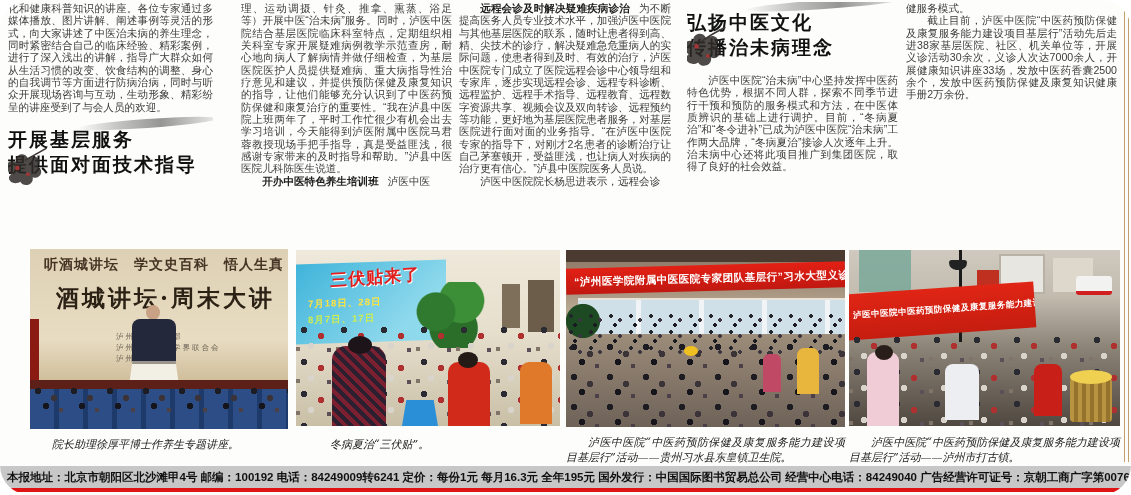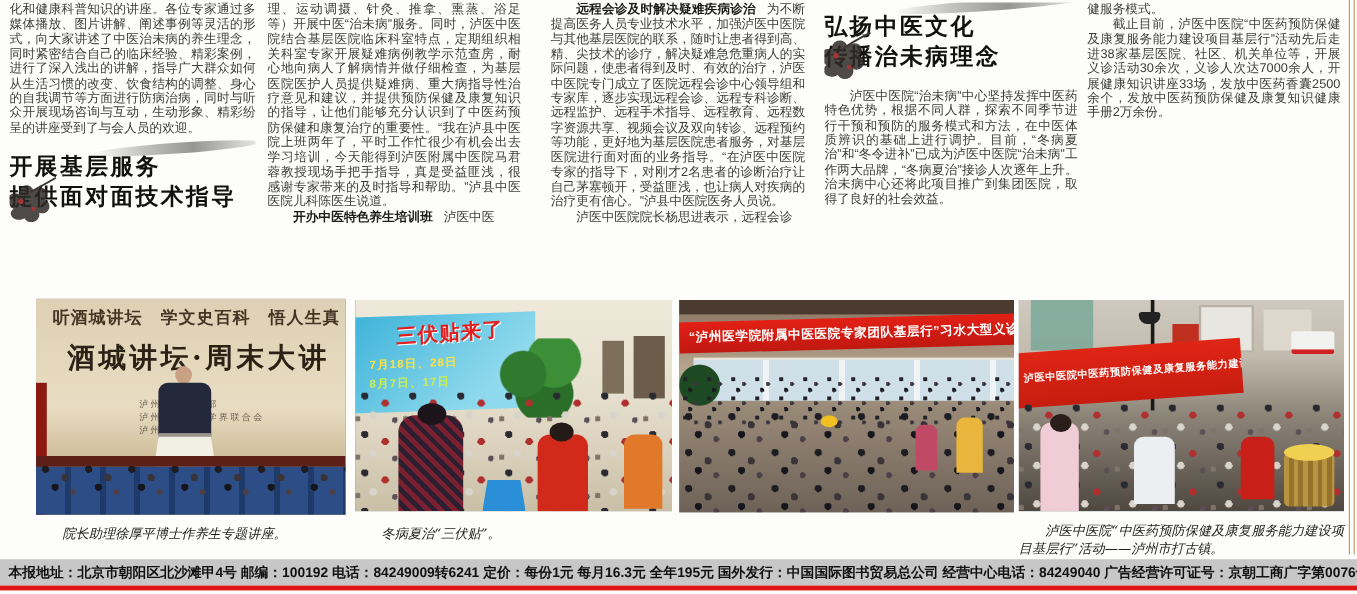--- a/index.html
+++ b/index.html
@@ -1,26 +1,26 @@
 <!DOCTYPE html>
 <html><head>
 <meta charset="utf-8">
 <style>
   html,body{margin:0;padding:0;background:#ffffff;}
   #page{position:relative;width:1131px;height:495px;background:#fdfdfb;overflow:hidden;
-        font-family:"Liberation Sans",sans-serif;color:#3a3a3a;}
+        font-family:"Liberation Sans",sans-serif;color:#3a3a3a;border-radius:30px;}
   
   .col{position:absolute;top:2px;height:246px;overflow:hidden;font-size:10.6px;line-height:12.35px;
        text-align:justify;color:#3c3c3c;}
   .col p{margin:0;}
   .indent{text-indent:2em;}
   .runin{font-weight:bold;color:#1c1c1c;}
   .runin-gap{display:inline-block;width:9px;}
   #col1{left:8px;width:205px;}
-  #col2{left:223px;width:211px;}
+  #col2{left:241px;width:211px;}
   #col3{left:459px;width:212px;}
   #col4{left:687px;width:211px;}
   #col5{left:906px;width:211px;}
   
   .headline{position:relative;text-align:left;font-weight:bold;color:#111;
             font-size:19px;line-height:25px;letter-spacing:2px;padding:6px 0 8px 0;margin:8px 0 6px 0;}
   .headline .swoosh{position:absolute;height:9px;border-radius:50%;opacity:.8;
      background:linear-gradient(90deg,rgba(160,160,160,0) 0%,rgba(120,120,120,.55) 30%,rgba(80,80,80,.75) 60%,rgba(160,160,160,.25) 100%);
      transform:rotate(-4deg);}
   .headline svg{position:absolute;}
@@ -137,34 +137,35 @@
     </div>
     <div class="abs" style="left:116px;top:32px;width:80px;height:66px;background:radial-gradient(circle at 30% 45%,#2f7a2f 0 28%,transparent 30%),radial-gradient(circle at 62% 28%,#3c8f36 0 32%,transparent 34%),radial-gradient(circle at 52% 70%,#2a6e2a 0 38%,transparent 40%);"></div>
     <div class="abs crowd-mixed" style="left:0;bottom:0;width:100%;height:102px;"></div>
     <div class="abs" style="left:36px;bottom:0;width:54px;height:80px;border-radius:14px 14px 0 0;background:repeating-linear-gradient(45deg,#7a2030 0 4px,#2c2030 4px 8px);"></div>
     <div class="abs" style="left:52px;bottom:72px;width:24px;height:18px;border-radius:50%;background:#1c1418;"></div>
     <div class="abs" style="left:152px;bottom:0;width:42px;height:64px;border-radius:10px 10px 0 0;background:#d22a1a;"></div>
     <div class="abs" style="left:162px;bottom:58px;width:20px;height:16px;border-radius:50%;background:#241a16;"></div>
     <div class="abs" style="right:8px;bottom:2px;width:32px;height:62px;border-radius:9px 9px 0 0;background:#e07a2a;"></div>
     <div class="abs" style="left:106px;bottom:0;width:36px;height:26px;background:#2b8fd8;clip-path:polygon(12% 0,88% 0,100% 100%,0 100%);"></div>
   </div>
-  <div class="caption" style="left:296px;top:437px;width:264px;">冬病夏治“三伏贴”。</div>
+  <div class="caption" style="left:308px;top:437px;width:264px;">冬病夏治“三伏贴”。</div>
 
   <div class="photo" style="left:566px;top:250px;width:279px;height:177px;">
     <div class="abs" style="inset:0;background:linear-gradient(180deg,#8a7463 0%,#a08b77 18%,#b8a892 34%,#9a8a78 50%,#6e6258 100%);"></div>
     <div class="abs" style="left:0;top:0;width:100%;height:12px;background:#4a3a30;"></div>
     <div class="abs" style="left:0;top:15px;width:100%;height:26px;background:linear-gradient(#e32015,#c01810);transform:rotate(-1.5deg);color:#fff;font-weight:bold;font-size:10.5px;line-height:26px;padding-left:8px;white-space:nowrap;overflow:hidden;letter-spacing:.5px;box-sizing:border-box;">“泸州医学院附属中医医院专家团队基层行”习水大型义诊活动</div>
     <div class="abs" style="left:12px;top:48px;right:0;height:34px;background:repeating-linear-gradient(90deg,#cfe0e8 0 58px,#f0f4f6 58px 63px);border-top:2px solid #e8e4da;"></div>
     <div class="abs" style="left:0;top:46px;width:34px;height:50px;background:radial-gradient(circle at 50% 50%,#1d4a22 0 55%,transparent 58%);"></div>
     <div class="abs crowd-far" style="left:0;top:62px;width:100%;height:42px;"></div>
     <div class="abs crowd-dark" style="left:0;bottom:0;width:100%;height:86px;"></div>
     <div class="abs" style="left:118px;top:96px;width:14px;height:10px;border-radius:50%;background:#f0c020;"></div>
     <div class="abs" style="right:26px;top:98px;width:22px;height:46px;border-radius:7px 7px 0 0;background:#e8b63c;"></div>
     <div class="abs" style="right:64px;top:104px;width:18px;height:38px;border-radius:6px 6px 0 0;background:#c04a66;"></div>
   </div>
+  <div class="caption" style="left:566px;top:435px;width:279px;">泸医中医院“中医药预防保健及康复服务能力建设项目基层行”活动——贵州习水县东皇镇卫生院。</div>
 
   <div class="photo" style="left:849px;top:250px;width:271px;height:176px;">
     <div class="abs" style="inset:0;background:linear-gradient(180deg,#cfc9bf 0%,#c2bbae 26%,#8d8478 55%,#4f4840 100%);"></div>
     <div class="abs" style="left:10px;top:0;width:52px;height:42px;background:#7aa89a;opacity:.85;"></div>
     <div class="abs" style="left:150px;top:4px;width:46px;height:40px;background:#e8e6e0;border:2px solid #b8b2a6;box-sizing:border-box;"></div>
     <div class="abs" style="left:204px;top:8px;width:40px;height:34px;background:#ded8cc;"></div>
     <div class="abs" style="left:128px;top:20px;width:22px;height:28px;background:#c03020;"></div>
     <div class="abs" style="right:8px;top:26px;width:36px;height:15px;background:#f2f2f0;border-bottom:4px solid #d02020;border-radius:3px;"></div>
     <div class="abs" style="left:110px;top:0;width:3px;height:92px;background:#1a1a1a;"></div>
     <div class="abs" style="left:100px;top:10px;width:18px;height:10px;background:#222;border-radius:3px 3px 8px 8px;"></div>

